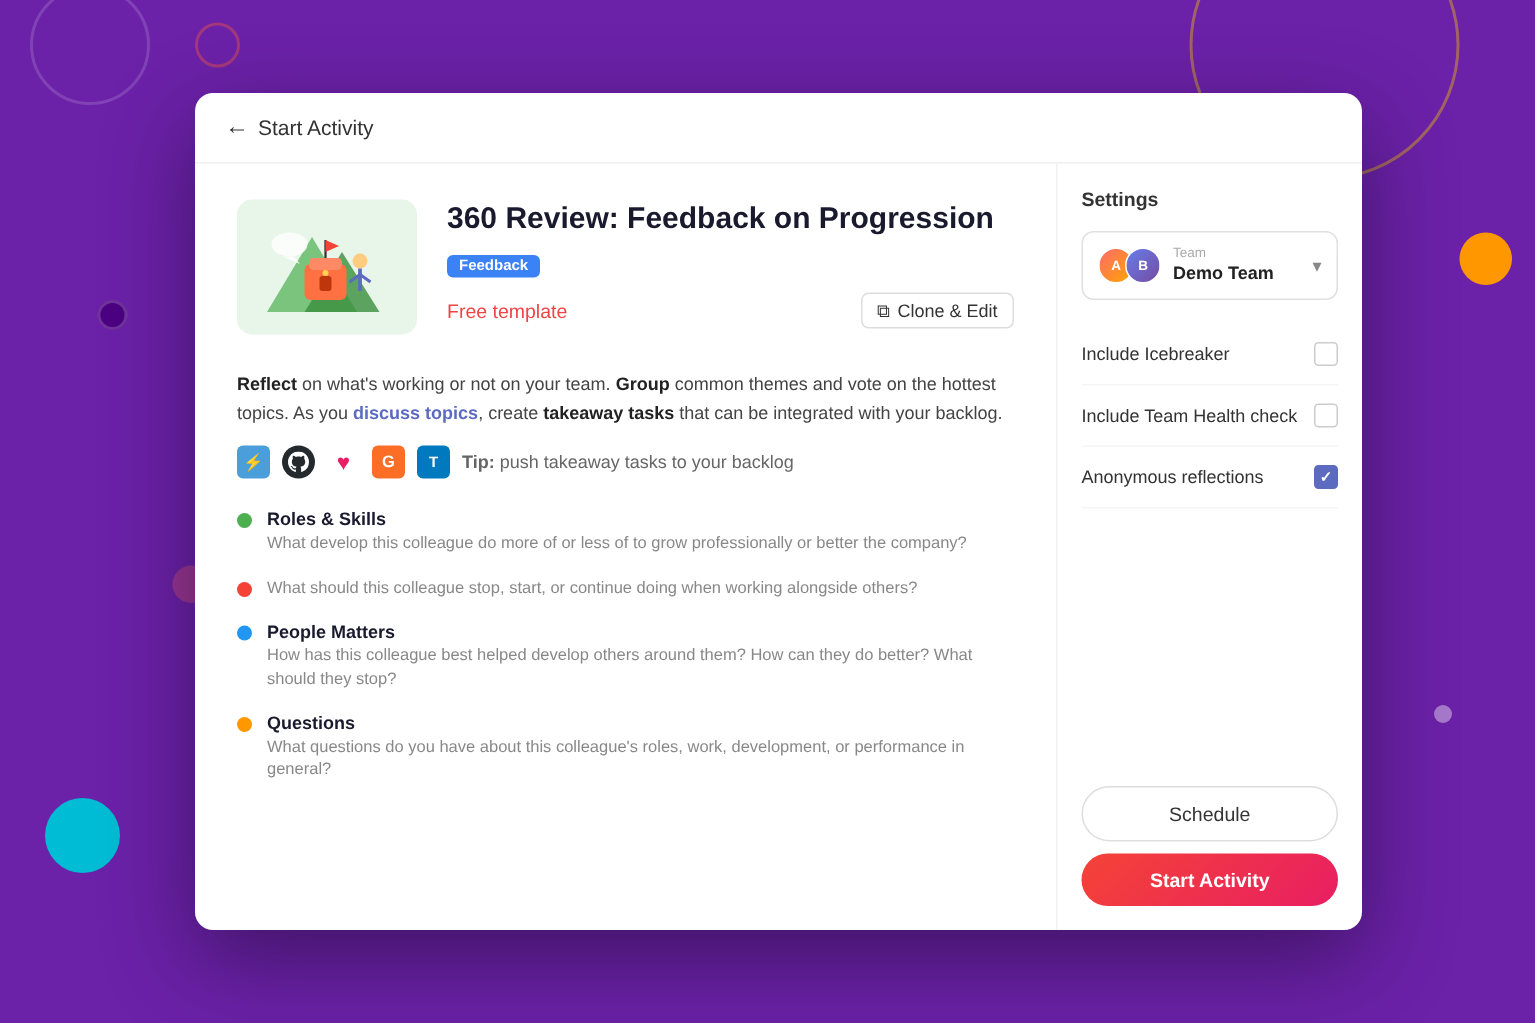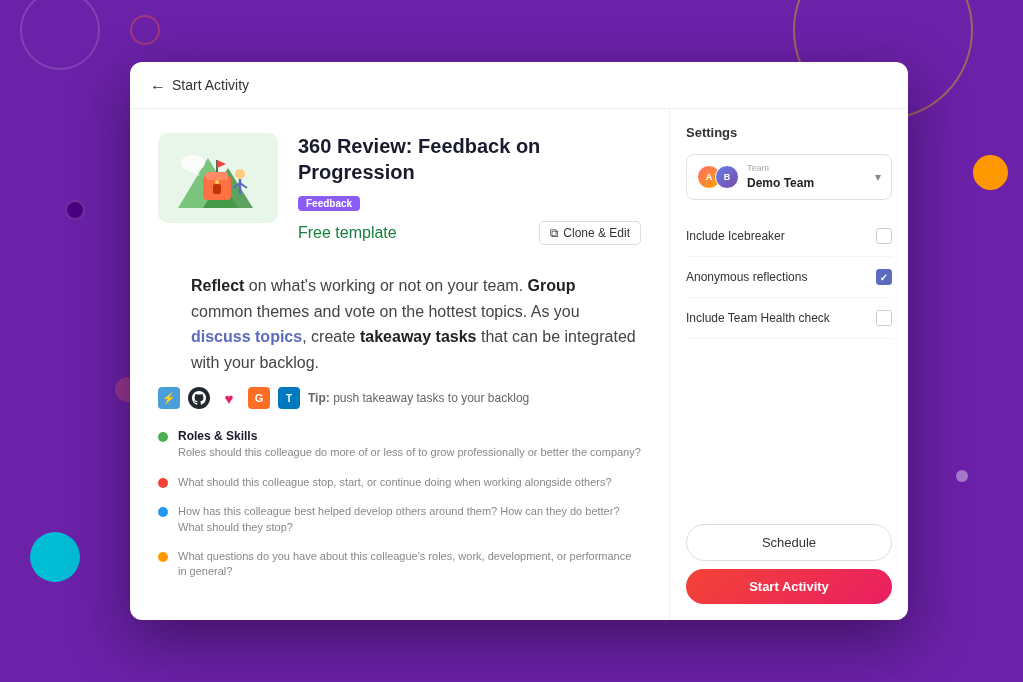--- a/index.html
+++ b/index.html
@@ -153,64 +153,63 @@
     .activity-title {
       font-size: 20px;
       font-weight: 700;
       color: #1a1a2e;
       margin-bottom: 8px;
       line-height: 1.3;
     }
 
     .feedback-badge {
       display: inline-block;
-      background: #8b5cf6;
+      background: #3b82f6;
       color: white;
       font-size: 10px;
       font-weight: 600;
       padding: 2px 8px;
       border-radius: 4px;
       margin-bottom: 10px;
     }
 
     .template-row {
       display: flex;
       align-items: center;
       justify-content: space-between;
       margin-bottom: 12px;
     }
 
     .free-template-label {
-      font-size: 16px;
-      color: #15803d;
+      font-size: 13px;
+      color: #ef4444;
     }
 
     .clone-edit-btn {
       display: flex;
       align-items: center;
       gap: 5px;
       border: 1px solid #ddd;
       background: white;
       padding: 4px 10px;
       border-radius: 5px;
       font-size: 12px;
       color: #333;
       cursor: pointer;
     }
 
     .clone-icon {
       font-size: 12px;
     }
 
     .description {
-      font-size: 16px;
+      font-size: 12px;
       color: #444;
       line-height: 1.6;
       margin-bottom: 12px;
-      margin-left: 33px;
     }
 
     .description strong {
       font-weight: 700;
       color: #222;
     }
 
     .description .link-text {
       color: #5c6bc0;
       font-weight: 600;
@@ -275,21 +274,21 @@
     }
 
     .topic-desc {
       font-size: 11px;
       color: #888;
       line-height: 1.4;
     }
 
     
     .settings-panel {
-      width: 239px;
+      width: 204px;
       border-left: 1px solid #f0f0f0;
       padding: 16px;
       display: flex;
       flex-direction: column;
       gap: 0;
       flex-shrink: 0;
     }
 
     .settings-title {
       font-size: 13px;
@@ -513,38 +512,40 @@
           <strong>Tip:</strong>
           <span>push takeaway tasks to your backlog</span>
         </span>
       </div>
 
       <ul class="topics-list">
         <li class="topic-item">
           <div class="topic-dot green"></div>
           <div>
             <div class="topic-name">Roles &amp; Skills</div>
-            <div class="topic-desc">Roles should this colleague do more of or less of to grow professionally or better the company?</div>
+            <div class="topic-desc">What develop this colleague do more of or less of to grow professionally or better the company?</div>
           </div>
         </li>
         <li class="topic-item">
           <div class="topic-dot red"></div>
           <div>
             <div class="topic-desc">What should this colleague stop, start, or continue doing when working alongside others?</div>
           </div>
         </li>
         <li class="topic-item">
           <div class="topic-dot blue"></div>
           <div>
+            <div class="topic-name">People Matters</div>
             <div class="topic-desc">How has this colleague best helped develop others around them? How can they do better? What should they stop?</div>
           </div>
         </li>
         <li class="topic-item">
           <div class="topic-dot orange"></div>
           <div>
+            <div class="topic-name">Questions</div>
             <div class="topic-desc">What questions do you have about this colleague's roles, work, development, or performance in general?</div>
           </div>
         </li>
       </ul>
 
     </div>
 
     <div class="settings-panel">
       <div class="settings-title">Settings</div>
 
@@ -559,27 +560,27 @@
         </div>
         <span class="chevron-down">▾</span>
       </div>
 
       <div class="setting-row">
         <span class="setting-label">Include Icebreaker</span>
         <div class="checkbox"></div>
       </div>
 
       <div class="setting-row">
+        <span class="setting-label">Include Team Health check</span>
+        <div class="checkbox"></div>
+      </div>
+
+      <div class="setting-row">
         <span class="setting-label">Anonymous reflections</span>
         <div class="checkbox checked"></div>
-      </div>
-
-      <div class="setting-row">
-        <span class="setting-label">Include Team Health check</span>
-        <div class="checkbox"></div>
       </div>
 
       <div class="settings-spacer"></div>
 
       <div class="settings-footer">
         <button class="schedule-btn">Schedule</button>
         <button class="start-btn">Start Activity</button>
       </div>
     </div>
 

